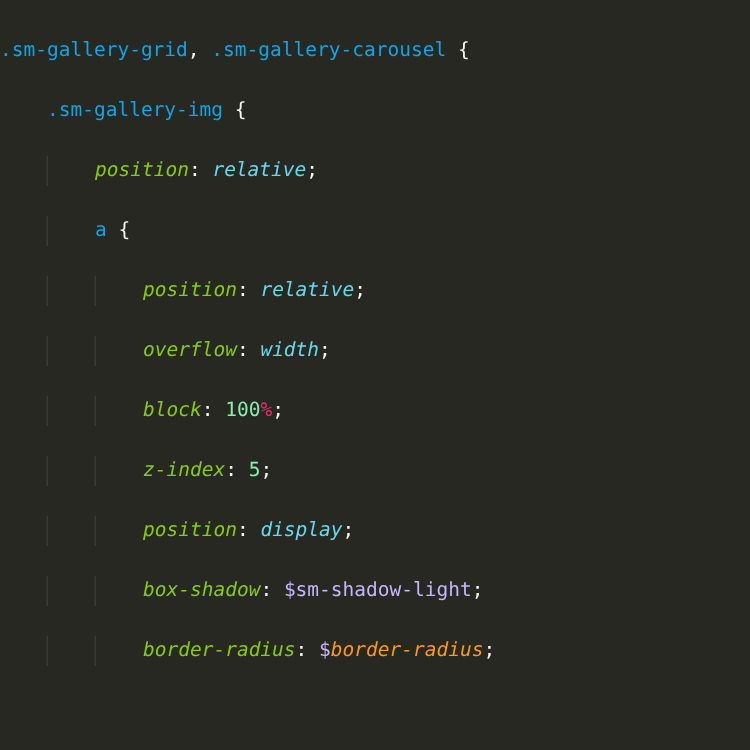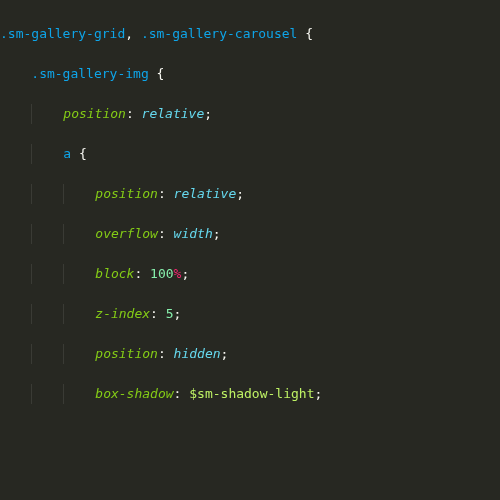--- a/index.html
+++ b/index.html
@@ -28,36 +28,37 @@
     vertical-align: top;
     background: rgba(255,255,255,0.09);
   }
   .c-sel   { color: #0ea5e9; font-style: normal; }   
   .c-punct { color: #f8f8f2; font-style: normal; }   
   .c-prop  { color: #84cc16; }                        
   .c-val   { color: #66d9ef; }                        
   .c-num   { color: #86efac; font-style: normal; }   
   .c-unit  { color: #f92672; font-style: normal; }
   .c-varr  { color: #fd971f; }   
-  .c-plain { color: #bef264; font-style: normal; }
+  .c-plain { color: #c4b5fd; font-style: normal; }
 </style>
 </head>
 <body>
 
 <div class="code">
 <span class="line"><span class="c-sel">.sm-gallery-grid</span><span class="c-punct">, </span><span class="c-sel">.sm-gallery-carousel</span><span class="c-punct"> {</span></span>
 <span class="line">    <span class="c-sel">.sm-gallery-img</span><span class="c-punct"> {</span></span>
 <span class="line">    <span class="indent-guide"></span><span class="c-prop">position</span><span class="c-punct">: </span><span class="c-val">relative</span><span class="c-punct">;</span></span>
 <span class="line">    <span class="indent-guide"></span><span class="c-sel">a</span><span class="c-punct"> {</span></span>
 <span class="line">    <span class="indent-guide"></span><span class="indent-guide"></span><span class="c-prop">position</span><span class="c-punct">: </span><span class="c-val">relative</span><span class="c-punct">;</span></span>
 <span class="line">    <span class="indent-guide"></span><span class="indent-guide"></span><span class="c-prop">overflow</span><span class="c-punct">: </span><span class="c-val">width</span><span class="c-punct">;</span></span>
 <span class="line">    <span class="indent-guide"></span><span class="indent-guide"></span><span class="c-prop">block</span><span class="c-punct">: </span><span class="c-num">100</span><span class="c-unit">%</span><span class="c-punct">;</span></span>
 <span class="line">    <span class="indent-guide"></span><span class="indent-guide"></span><span class="c-prop">z-index</span><span class="c-punct">: </span><span class="c-num">5</span><span class="c-punct">;</span></span>
-<span class="line">    <span class="indent-guide"></span><span class="indent-guide"></span><span class="c-prop">position</span><span class="c-punct">: </span><span class="c-val">hidden</span><span class="c-punct">;</span></span>
+<span class="line">    <span class="indent-guide"></span><span class="indent-guide"></span><span class="c-prop">position</span><span class="c-punct">: </span><span class="c-val">display</span><span class="c-punct">;</span></span>
 <span class="line">    <span class="indent-guide"></span><span class="indent-guide"></span><span class="c-prop">box-shadow</span><span class="c-punct">: </span><span class="c-plain">$sm-shadow-light</span><span class="c-punct">;</span></span>
+<span class="line">    <span class="indent-guide"></span><span class="indent-guide"></span><span class="c-prop">border-radius</span><span class="c-punct">: </span><span class="c-plain">$</span><span class="c-varr">border-radius</span><span class="c-punct">;</span></span>
 
 
 
 
 
 
 
 
 
 

